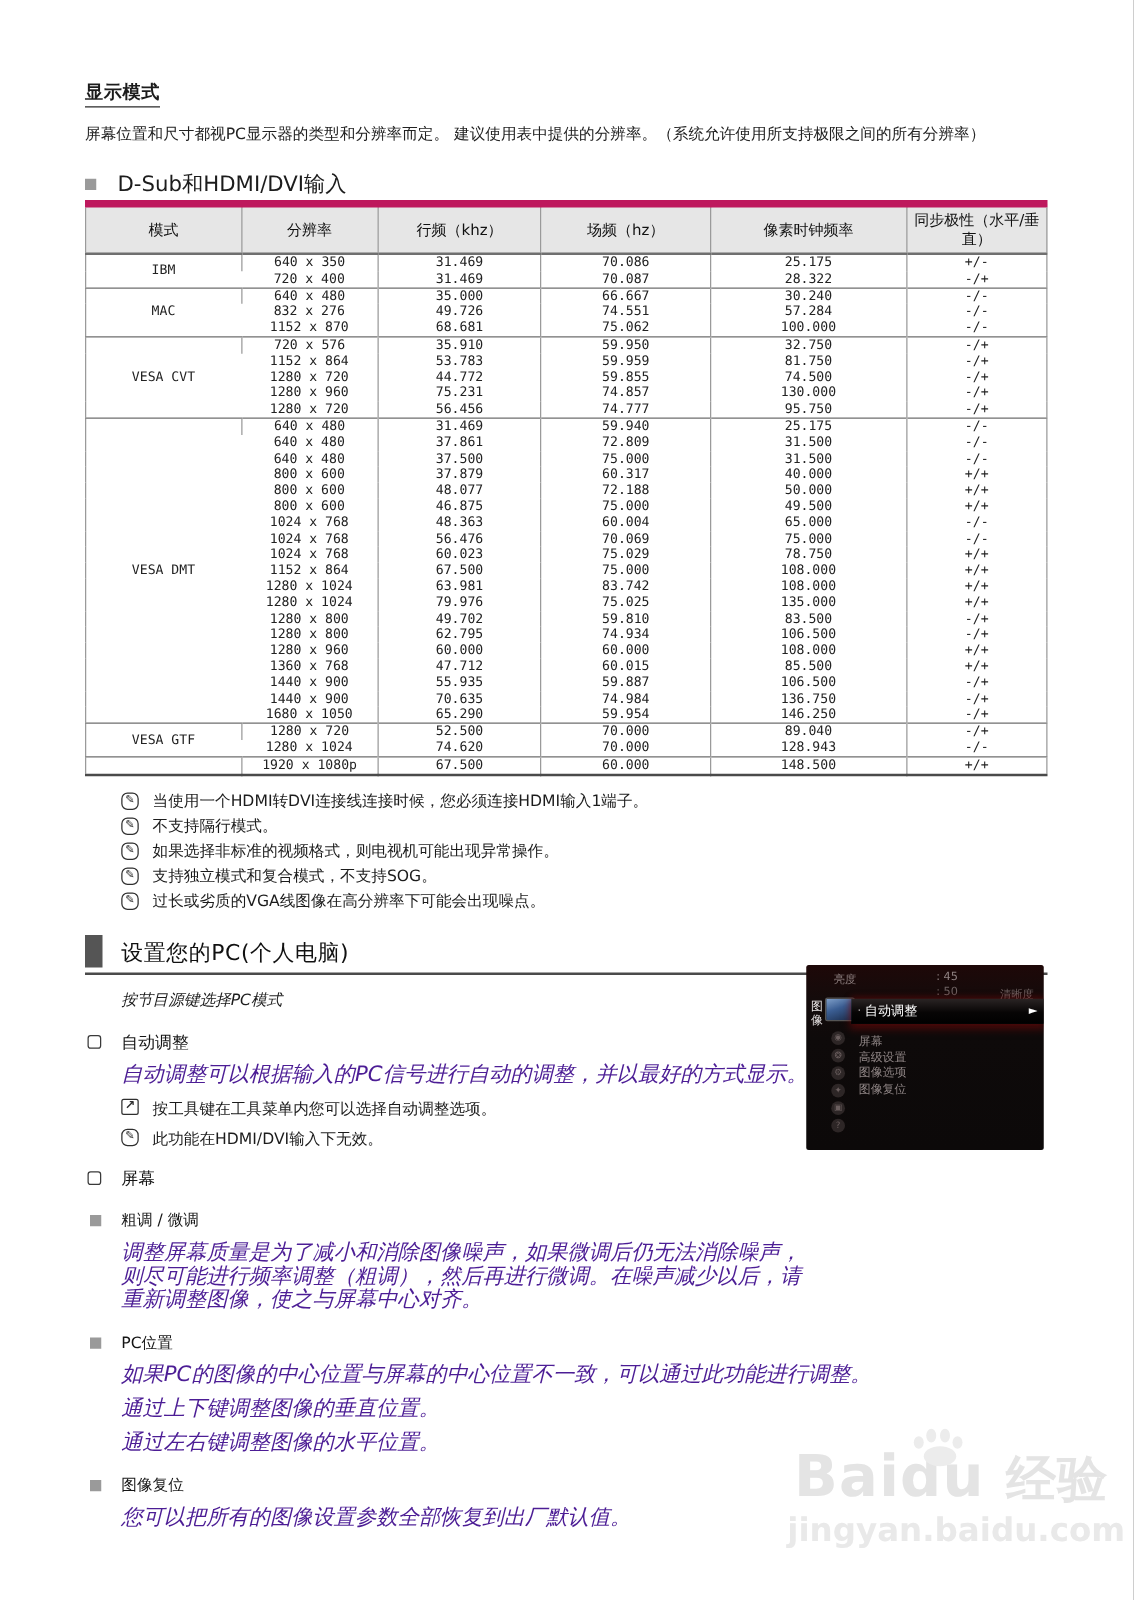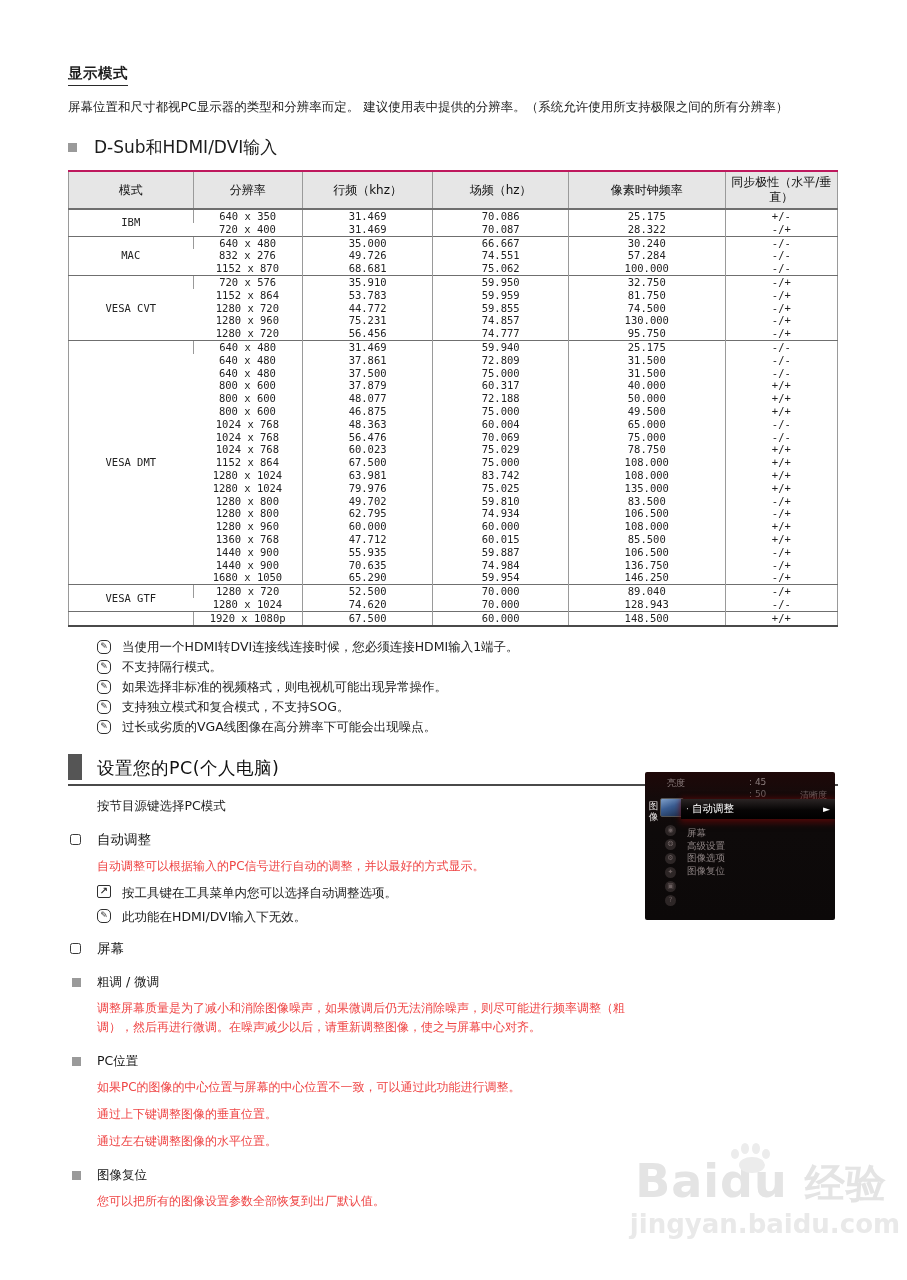--- a/index.html
+++ b/index.html
@@ -15,22 +15,22 @@
   .doc-title {
     display:inline-block; margin-top:64px; font-size:14.5px; font-weight:600;
     border-bottom:1.5px solid #2a2a2a; padding-bottom:2px; letter-spacing:.5px;
   }
   .intro { margin-top:12px; font-size:12.5px; line-height:17px; color:#222; }
   .bullet-line { margin-top:21px; display:flex; align-items:center; font-size:17px; }
   .sq-bullet { width:9px; height:9px; background:#9a9a9a; margin-right:17px; flex:0 0 auto; }
 
   
   table.modes {
-    margin-top:11px; width:100%; border-collapse:collapse; table-layout:fixed;
-    border-top:2px solid #be185d; border-bottom:2px solid #4a4a4a;
+    margin-top:1px; width:100%; border-collapse:collapse; table-layout:fixed;
+    border-top:6px solid #be185d; border-bottom:2px solid #4a4a4a;
   }
   table.modes th {
     background:#e6e6e6; font-weight:normal; font-size:12px; line-height:15px;
     padding:3px 2px; border-bottom:2px solid #6f6f6f; border-left:1px solid #9a9a9a;
     color:#111;
   }
   table.modes th:first-child { border-left:1px solid #9a9a9a; }
   table.modes { border-left:1px solid #9a9a9a; border-right:1px solid #9a9a9a; }
   table.modes td {
     font-family:"DejaVu Sans Mono","Liberation Mono",monospace;
@@ -55,29 +55,29 @@
   }
 
   
   .section-header {
     margin-top:20px; display:flex; align-items:flex-end;
     border-bottom:2.5px solid #4a4a4a; padding-bottom:4px;
   }
   .section-block { width:14px; height:26px; background:#555; margin-right:15px; flex:0 0 auto; }
   .section-title { font-size:17.5px; letter-spacing:.5px; color:#111; }
 
-  .setup-intro { margin-top:12px; margin-left:29px; font-size:12.5px; }
+  .setup-intro { margin-top:12px; margin-left:29px; font-size:12.5px;font-style:italic; }
 
   .setup-blocks { margin-top:4px; }
   .item-row { display:flex; align-items:center; margin-top:16px; }
   .outline-bullet { width:11px; height:11px; border:1.6px solid #3a3a3a; border-radius:2.5px; margin-left:2px; margin-right:16px; flex:0 0 auto; }
   .item-row.lvl2 .sq-bullet { margin-left:4px; margin-right:16px; }
   .item-label { font-size:13.5px; color:#151515; }
   .item-row.lvl2 .item-label { font-size:12.5px; }
-  .setup-para { margin-top:8px; margin-left:29px; font-size:12px; line-height:19px; color:#ef4444; }
+  .setup-para { margin-top:8px; margin-left:29px; font-size:17px; line-height:19px; color:#4c1d95;font-style:italic; }
   .setup-para.narrow { max-width:545px; }
   .inline-note { display:flex; align-items:flex-start; margin-top:9px; margin-left:29px; font-size:12.5px; line-height:15px; }
 
   
   .osd {
     position:absolute; left:645px; top:772px; width:190px; height:148px;
     background:linear-gradient(180deg,#1e0808 0%, #140b0b 18%, #0e0a0a 40%, #0c0909 100%);
     border-radius:2px; overflow:hidden; font-family:"DejaVu Sans",sans-serif;
   }
   .osd-side-label {

